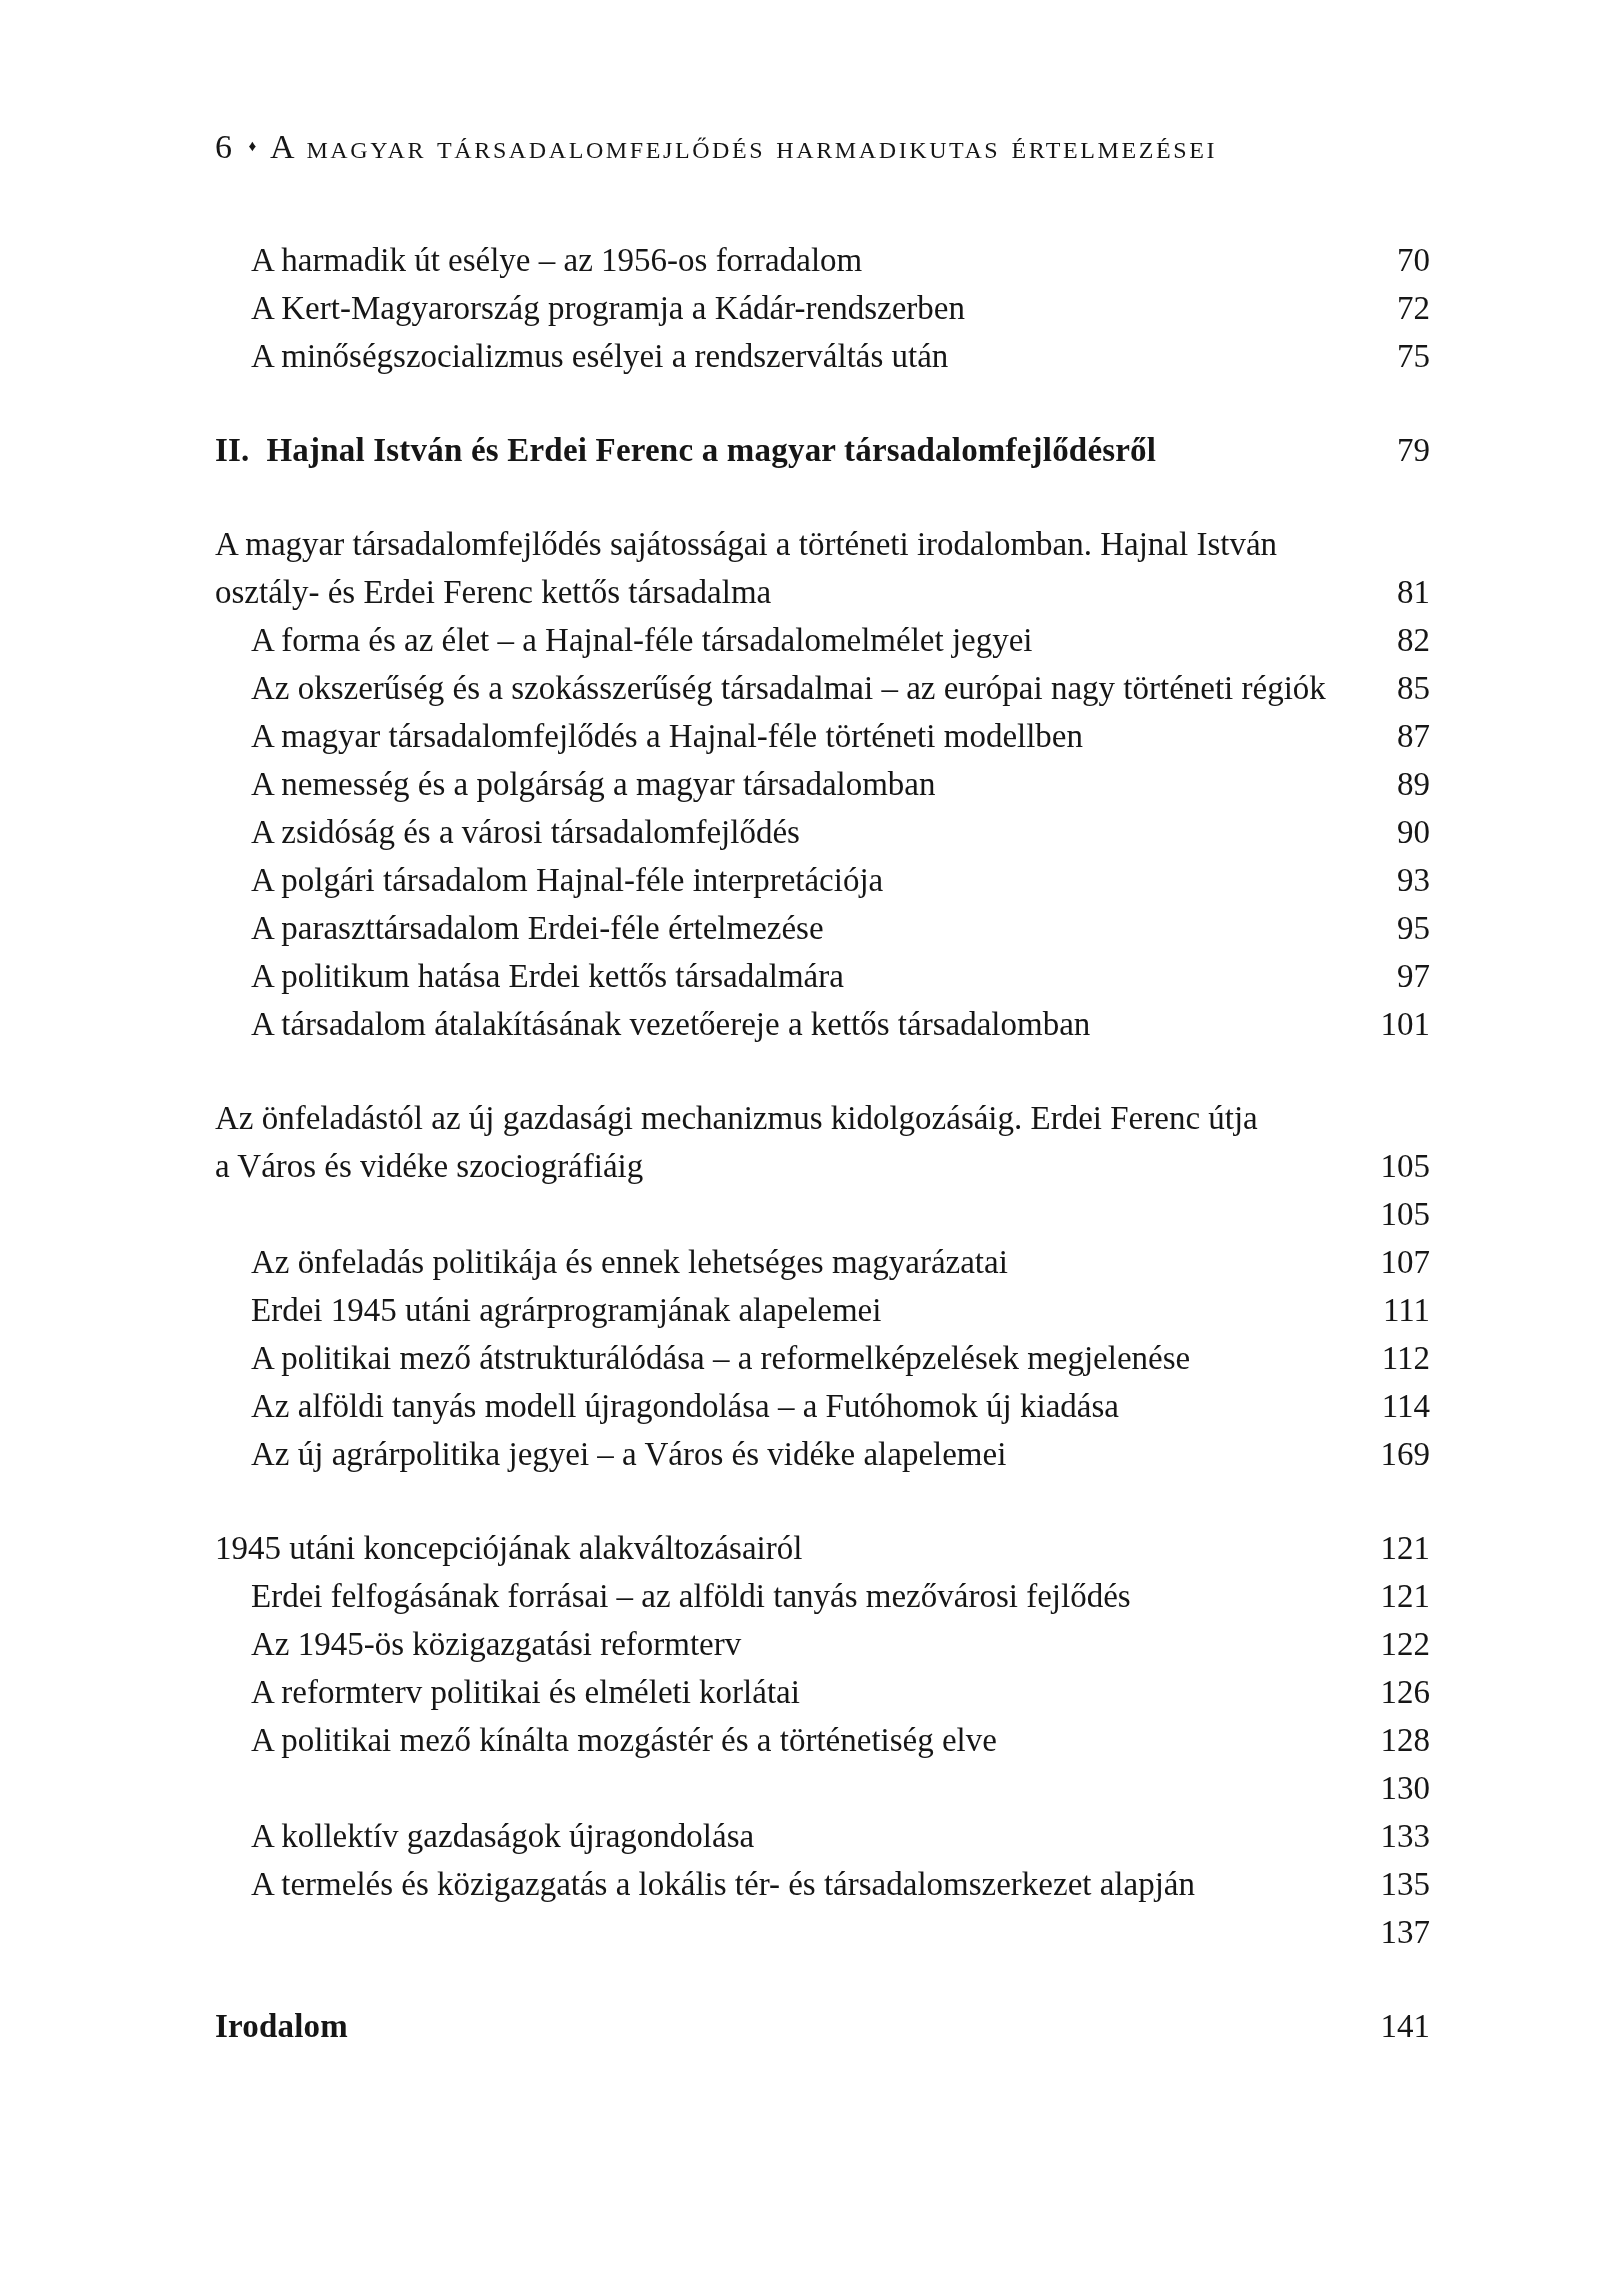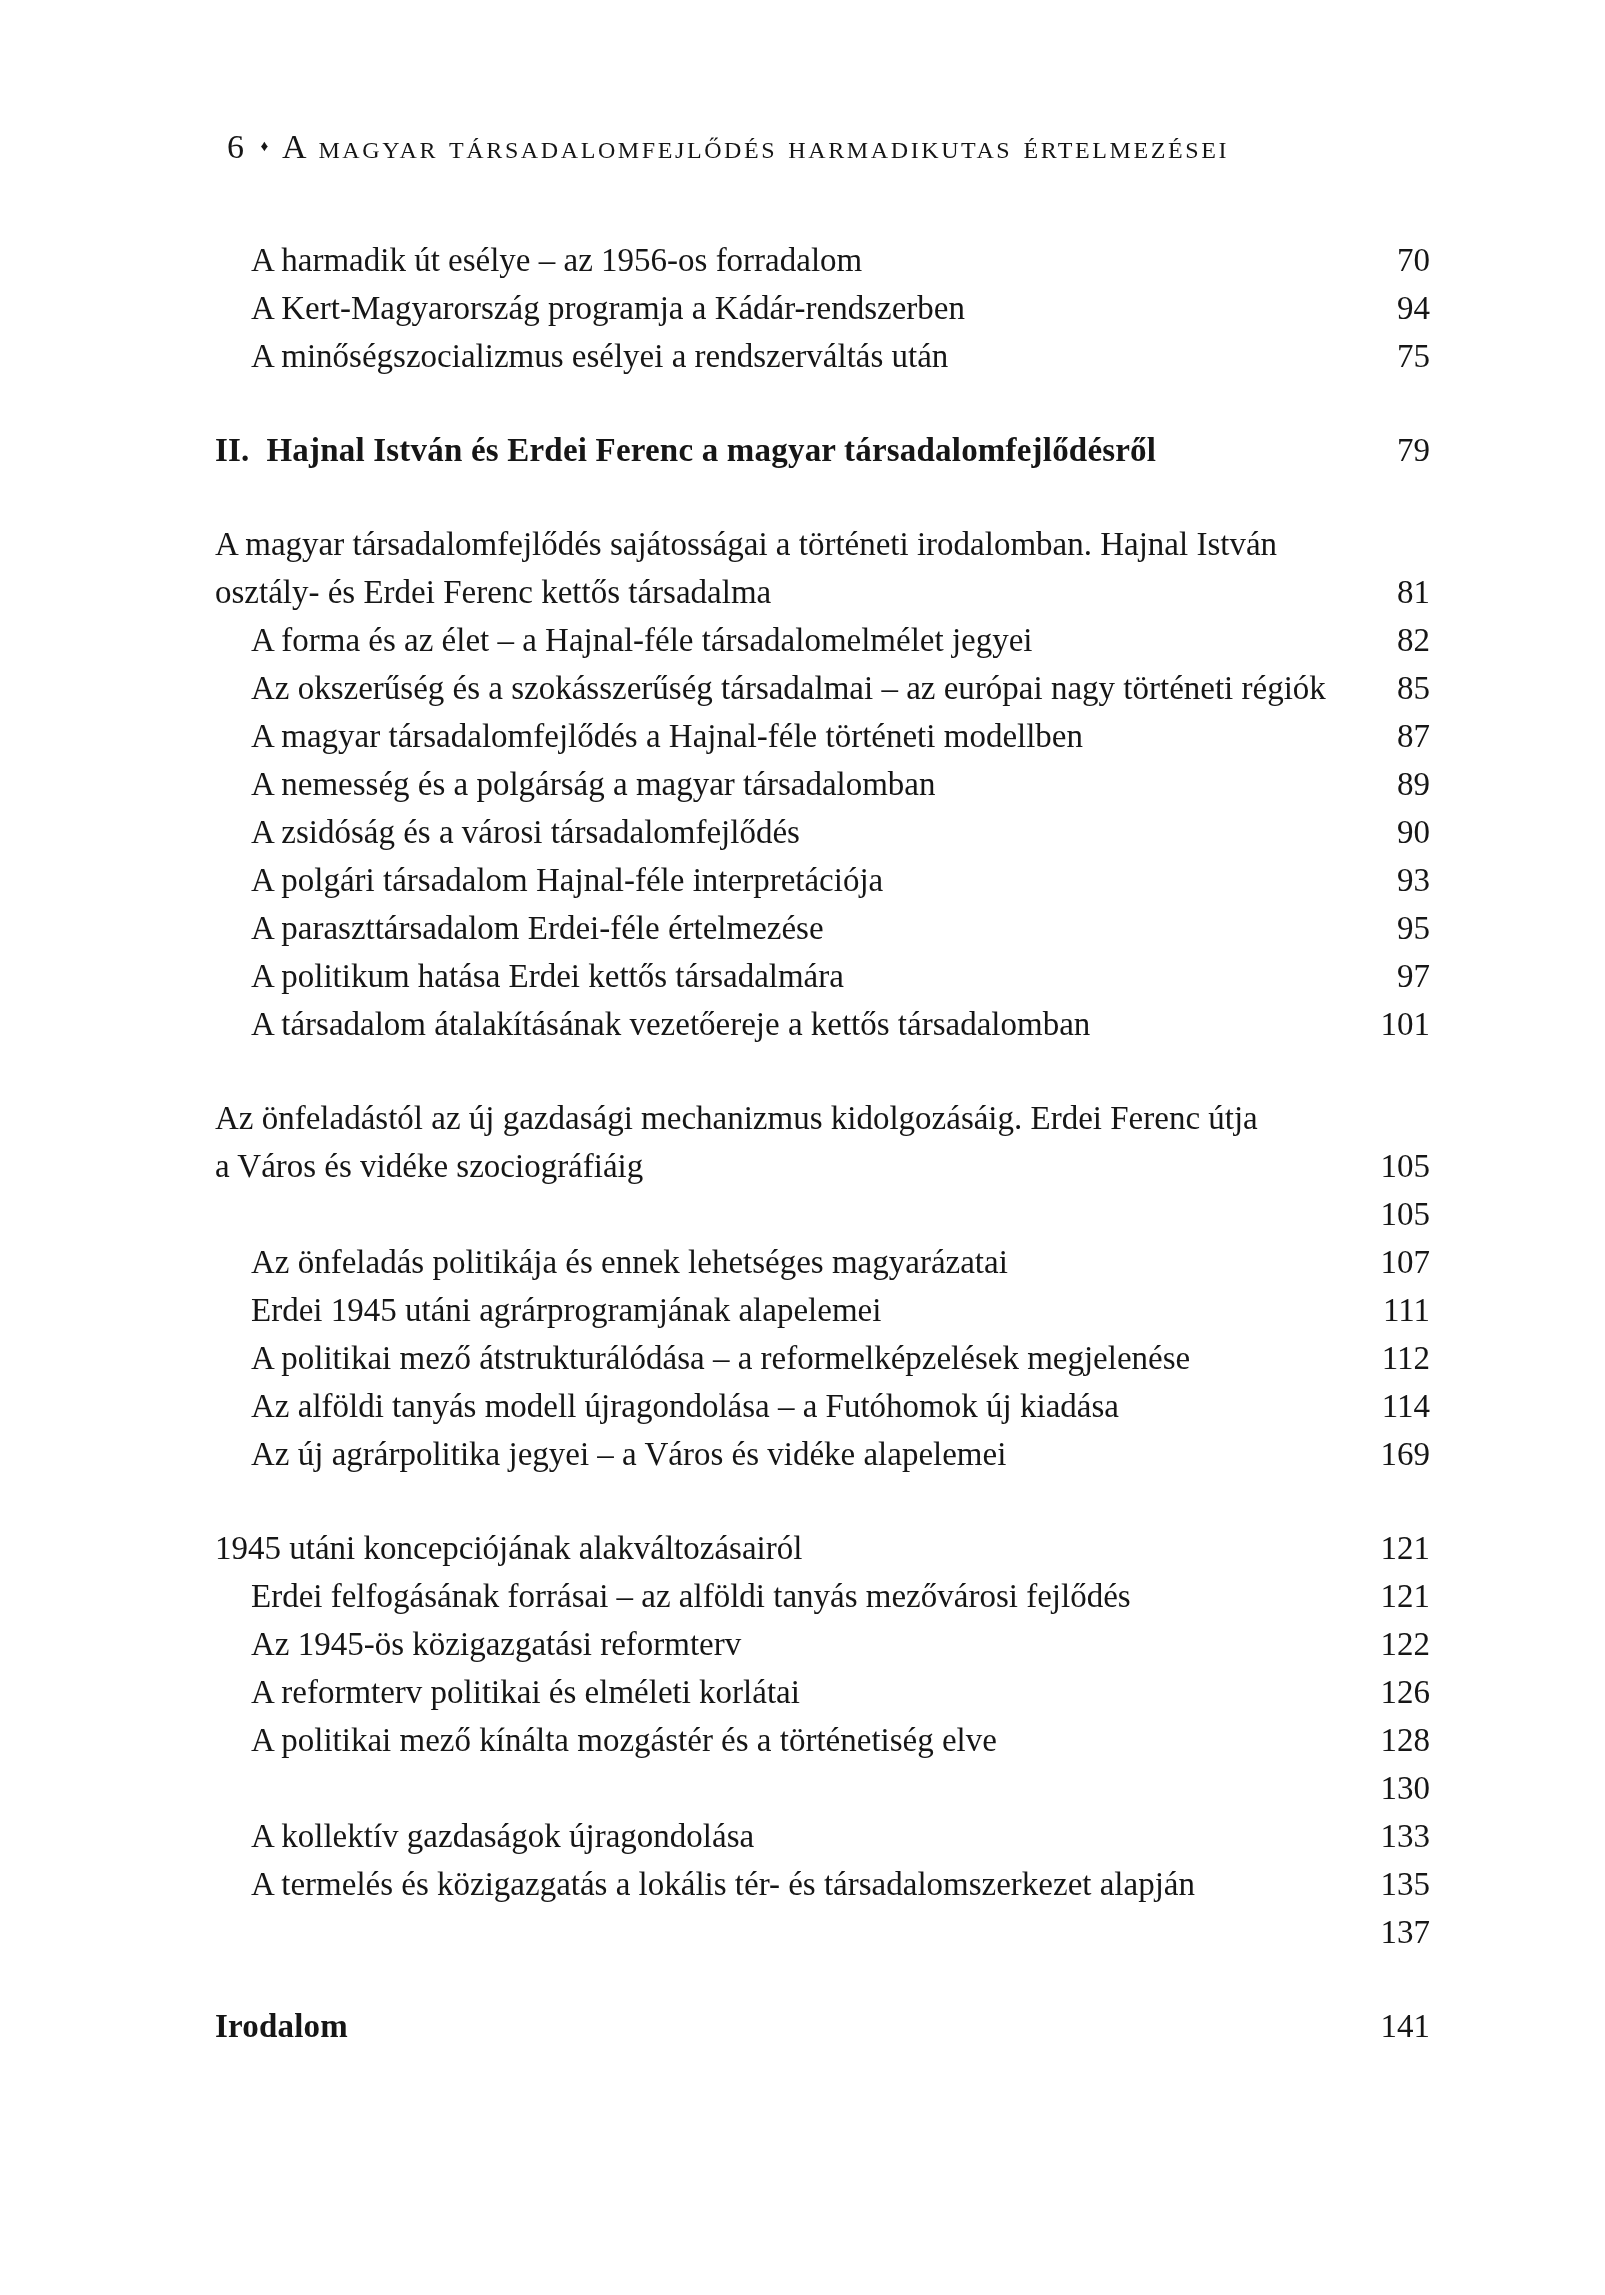--- a/index.html
+++ b/index.html
@@ -15,21 +15,21 @@
     padding:122px 175px 0 215px;
     background:#ffffff;
     overflow:hidden;
   }
   .running-header{
     font-size:34px;
     line-height:48px;
     font-variant:small-caps;
     letter-spacing:2.6px;
     white-space:nowrap;
-    margin:0 0 65px 12px;
+    margin:0 0 65px 0;
   }
   .running-header .sep{
     display:inline-block;
     font-size:0.45em;
     vertical-align:0.45em;
     margin:0 13.8px;
     letter-spacing:0;
   }
   .toc{font-size:33px;}
   .row{
@@ -58,21 +58,21 @@
     <span>6</span><span class="sep">♦</span><span>A magyar társadalomfejlődés harmadikutas értelmezései</span>
   </div>
 
   <div class="toc">
       <div class="row indent">
         <span class="title"><span>A harmadik út esélye – az 1956-os forradalom</span></span>
         <span class="pagenum">70</span>
       </div>
       <div class="row indent">
         <span class="title"><span>A Kert-Magyarország programja a Kádár-rendszerben</span></span>
-        <span class="pagenum">94</span>
+        <span class="pagenum">72</span>
       </div>
       <div class="row indent">
         <span class="title"><span>A minőségszocializmus esélyei a rendszerváltás után</span></span>
         <span class="pagenum">75</span>
       </div>
       <div class="gap"></div>
       <div class="row bold">
         <span class="title"><span>II.&nbsp; Hajnal István és Erdei Ferenc a magyar társadalomfejlődésről</span></span>
         <span class="pagenum">79</span>
       </div>

